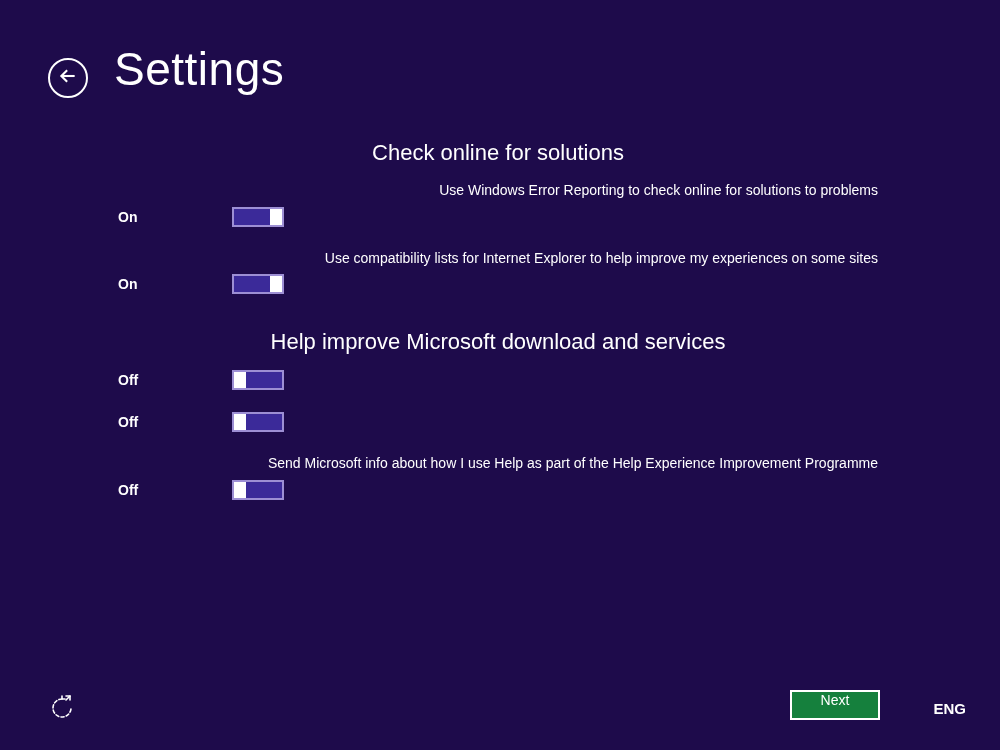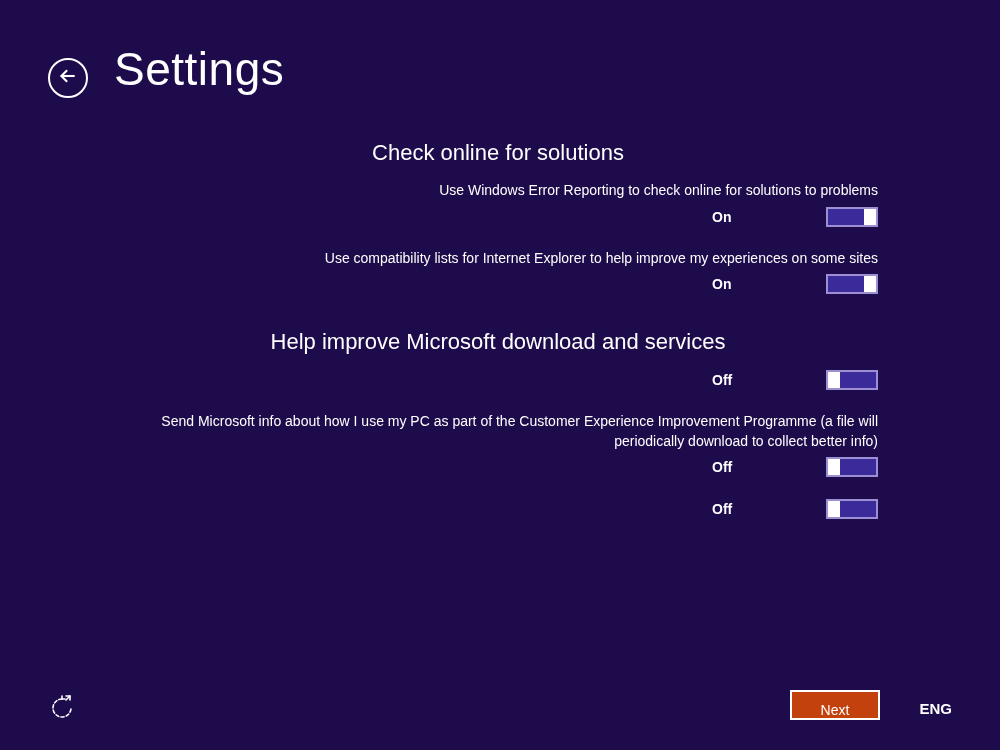--- a/index.html
+++ b/index.html
@@ -64,21 +64,20 @@
       font-size: 14px;
       font-weight: 400;
       line-height: 1.4;
       margin-bottom: 6px;
       color: #ffffff;
       text-align: right;
     }
     .toggle-row {
       display: flex;
       align-items: center;
-      justify-content: flex-end;
     }
     .toggle-state {
       font-size: 14px;
       font-weight: 600;
       width: 114px;
     }
     .toggle {
       width: 52px;
       height: 20px;
       background-color: #3b2a99;
@@ -106,34 +105,34 @@
       width: 28px;
       height: 28px;
       cursor: pointer;
     }
     .next-button {
       position: absolute;
       bottom: 30px;
       right: 120px;
       width: 90px;
       height: 30px;
-      background-color: #c2410c;
+      background-color: #15803d;
       border: 2px solid #ffffff;
       color: #ffffff;
       font-size: 14px;
       font-family: inherit;
       display: flex;
-      align-items: flex-end;
+      align-items: flex-start;
       justify-content: center;
       cursor: pointer;
     }
     .lang-indicator {
       position: absolute;
       bottom: 33px;
-      right: 48px;
+      right: 34px;
       font-size: 15px;
       font-weight: 600;
       cursor: pointer;
     }
   </style>
 </head>
 <body>
 
 <div class="back-button">
   <span>
@@ -178,30 +177,30 @@
     <div class="setting-row">
       <div class="toggle-row">
         <div class="toggle-state">Off</div>
         <div class="toggle off">
           <div class="knob"></div>
         </div>
       </div>
     </div>
 
     <div class="setting-row">
-      <div class="setting-desc">Send Microsoft info about how I use my PC as part of the Customer Experience Improvement Programme (a file will periodically download to collect better info)</div>
       <div class="toggle-row">
         <div class="toggle-state">Off</div>
         <div class="toggle off">
           <div class="knob"></div>
         </div>
       </div>
     </div>
 
     <div class="setting-row">
+      <div class="setting-desc">Send Microsoft info about how I use Help as part of the Help Experience Improvement Programme</div>
       <div class="toggle-row">
         <div class="toggle-state">Off</div>
         <div class="toggle off">
           <div class="knob"></div>
         </div>
       </div>
     </div>
   </div>
 
 </div>

